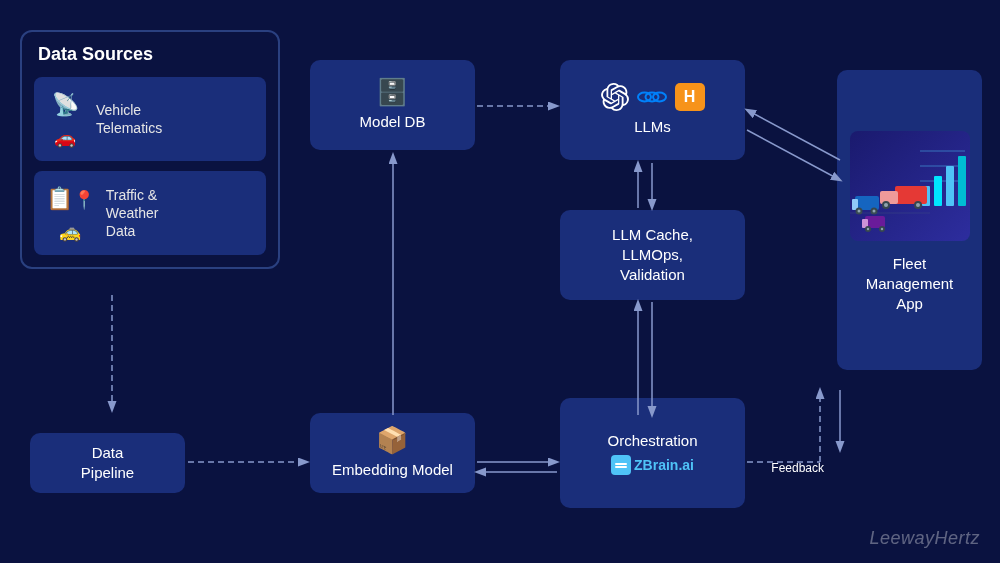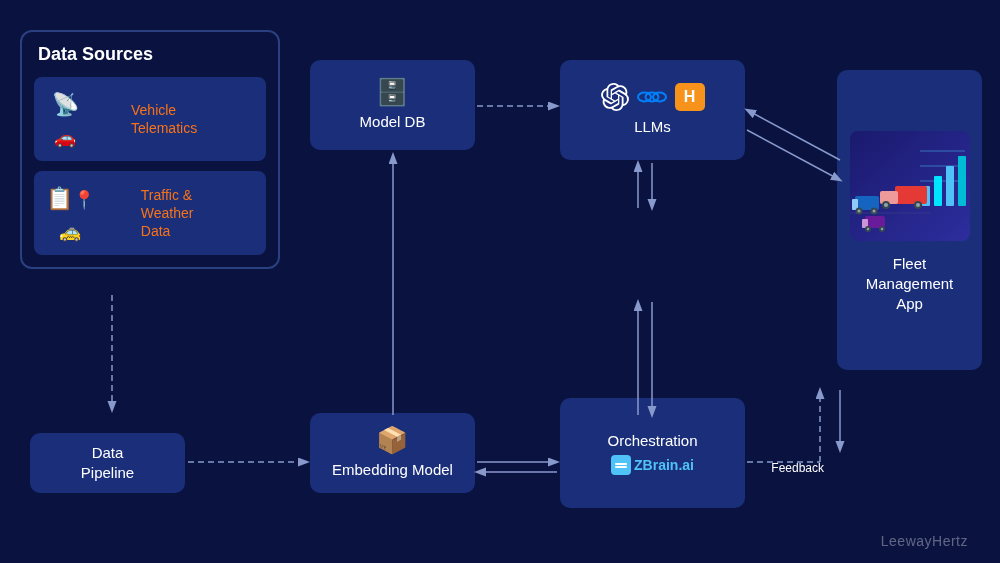--- a/index.html
+++ b/index.html
@@ -45,25 +45,24 @@
       align-items: center;
       gap: 10px;
     }
     .data-source-card:last-child { margin-bottom: 0; }
     .card-icon {
       font-size: 28px;
       min-width: 40px;
       text-align: center;
     }
     .card-label {
-      color: #f97316;
+      color: #e5e5e5;
       font-size: 14px;
       font-weight: 500;
       line-height: 1.3;
-      margin-left: 35px;
     }
 
     
     .box {
       position: absolute;
       background: #1a2e7a;
       border-radius: 10px;
       display: flex;
       flex-direction: column;
       align-items: center;
@@ -153,24 +152,25 @@
     .zbrain-row {
       display: flex;
       align-items: center;
       gap: 3px;
       margin-top: 4px;
     }
 
     .watermark {
       position: absolute;
       bottom: 14px;
-      right: 32px;
+      right: 20px;
       color: rgba(255,255,255,0.35);
-      font-size: 14px;
+      font-size: 18px;
       letter-spacing: 0.5px;
+      font-style: italic;
     }
 
     .feedback-label {
       position: absolute;
       color: #fff;
       font-size: 12px;
       bottom: 88px;
       right: 176px;
     }
   </style>
@@ -224,20 +224,23 @@
         <ellipse cx="15" cy="15" rx="13" ry="9" fill="none" stroke="#0081FB" stroke-width="4"></ellipse>
         <ellipse cx="30" cy="15" rx="13" ry="9" fill="none" stroke="#0081FB" stroke-width="4"></ellipse>
         <ellipse cx="45" cy="15" rx="13" ry="9" fill="none" stroke="#0081FB" stroke-width="4"></ellipse>
       </svg>
 
       <div style="width:30px;height:28px;background:#f7931a;border-radius:5px;display:flex;align-items:center;justify-content:center;font-weight:900;color:white;font-size:16px;">H</div>
     </div>
     <span class="box-label">LLMs</span>
   </div>
 
+  <div class="box llm-cache">
+    <span class="box-label">LLM Cache,<br>LLMOps,<br>Validation</span>
+  </div>
 
   <div class="box orchestration">
     <span class="box-label">Orchestration</span>
     <div class="zbrain-row">
       <div style="width:20px;height:20px;background:#4fc3f7;border-radius:4px;display:flex;align-items:center;justify-content:center;">
         <svg width="14" height="14" viewBox="0 0 14 14" fill="white">
             <rect x="1" y="5" width="12" height="2" rx="1"></rect>
             <rect x="1" y="8" width="12" height="2" rx="1"></rect>
           </svg>
       </div>

